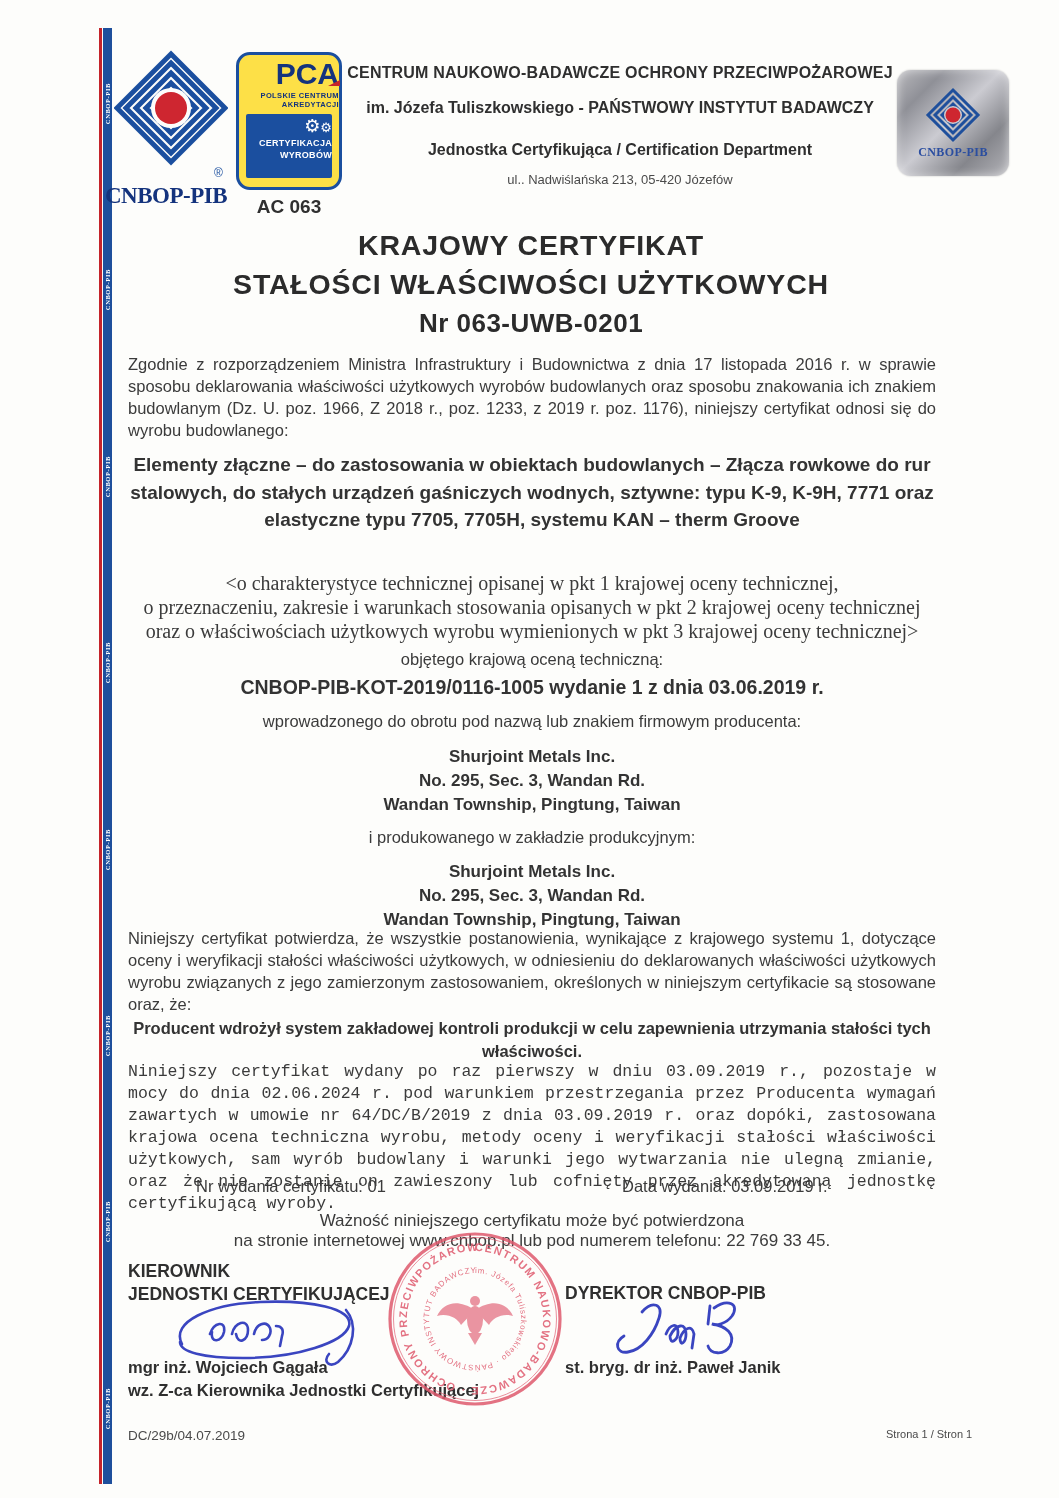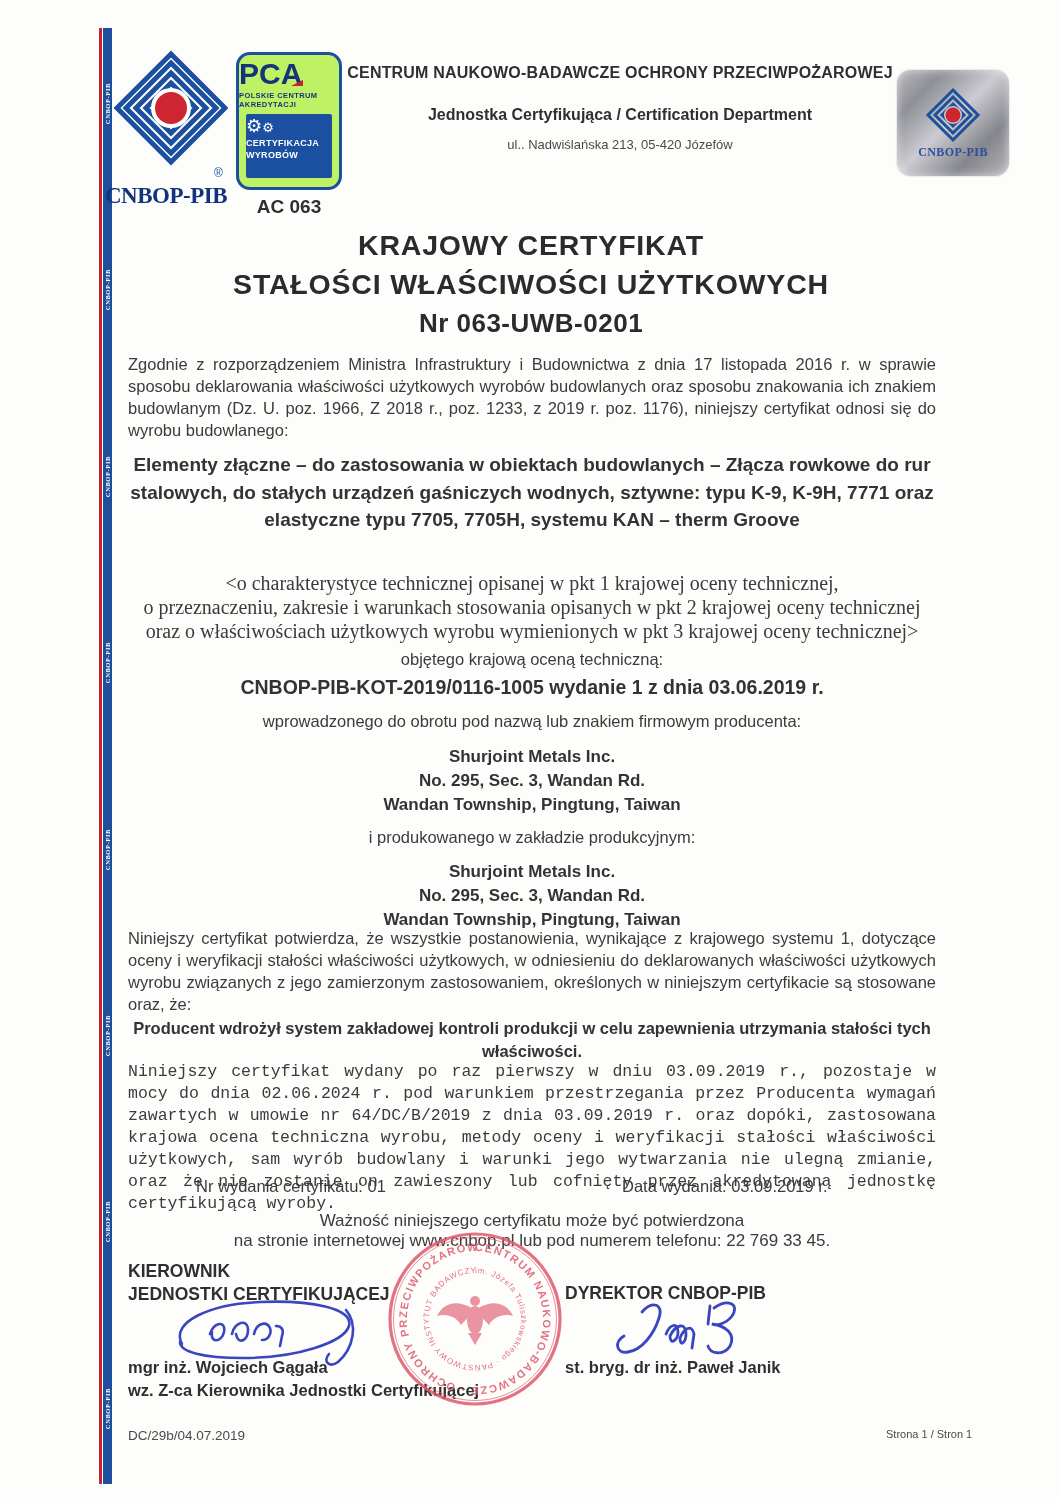--- a/index.html
+++ b/index.html
@@ -15,21 +15,21 @@
   .rail-label{writing-mode:vertical-rl;transform:rotate(180deg);font-size:6.5px;font-weight:bold;
         color:#ffffff;letter-spacing:.6px;font-family:"Liberation Serif",serif;}
 
   
   .cnbop-logo{position:absolute;left:100px;top:46px;width:132px;text-align:center;}
   .cnbop-logo svg{margin-left:14px;display:block;}
   .cnbop-logo .logo-text{font-family:"Liberation Serif",serif;font-weight:bold;font-size:23px;
         color:#14337D;letter-spacing:-.5px;margin-top:1px;white-space:nowrap;}
 
   .pca{position:absolute;left:236px;top:52px;width:106px;height:138px;border:3px solid #1B4F9F;
-        border-radius:14px;background:#bef264;box-sizing:border-box;text-align:left;padding-top:3px;}
+        border-radius:14px;background:#fde047;box-sizing:border-box;text-align:right;padding-top:3px;}
   .pca-acronym{font-size:30px;font-weight:bold;color:#14337D;line-height:1.05;position:relative;display:inline-block;}
   .pca-red-accent{position:absolute;right:-1px;bottom:4px;width:0;height:0;
         border-left:12px solid transparent;border-bottom:6px solid #C4242B;}
   .pca-sub{font-size:7.5px;font-weight:bold;color:#14337D;letter-spacing:.4px;line-height:1.3;margin-top:1px;}
   .pca-box{margin:4px auto 0;width:86px;height:64px;background:#1B4F9F;border-radius:2px;color:#fff;
         padding-top:3px;box-sizing:border-box;}
   .pca-gears{font-size:18px;line-height:1.05;color:#fff;}
   .pca-gears .g2{font-size:13px;}
   .pca-box-label{font-size:9px;font-weight:bold;letter-spacing:.3px;line-height:1.3;margin-top:2px;}
   .ac-number{position:absolute;left:236px;top:196px;width:106px;text-align:center;
@@ -137,20 +137,21 @@
       <div class="pca-box-label">
         <div>CERTYFIKACJA</div>
         <div>WYROBÓW</div>
       </div>
     </div>
   </div>
   <div class="ac-number">AC 063</div>
 
   <div class="org">
     <div class="org-l1">CENTRUM NAUKOWO-BADAWCZE OCHRONY PRZECIWPOŻAROWEJ</div>
+    <div class="org-l2">im. Józefa Tuliszkowskiego - PAŃSTWOWY INSTYTUT BADAWCZY</div>
     <div class="org-l3">Jednostka Certyfikująca / Certification Department</div>
     <div class="org-addr">ul.. Nadwiślańska  213, 05-420 Józefów</div>
   </div>
 
   <div class="holo">
     <svg width="56" height="58" viewBox="0 0 56 58">
       <g fill="none" stroke="#1E4F9C" stroke-width="3">
         <path d="M28,3 L53,28 L28,53 L3,28 Z"></path>
         <path d="M28,10 L46,28 L28,46 L10,28 Z"></path>
         <path d="M28,17 L39,28 L28,39 L17,28 Z"></path>

